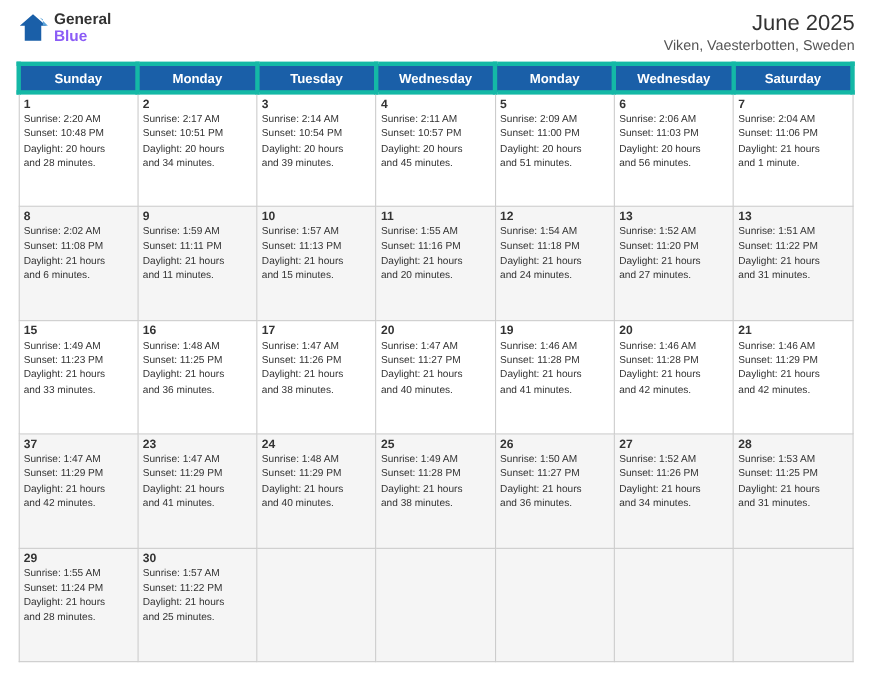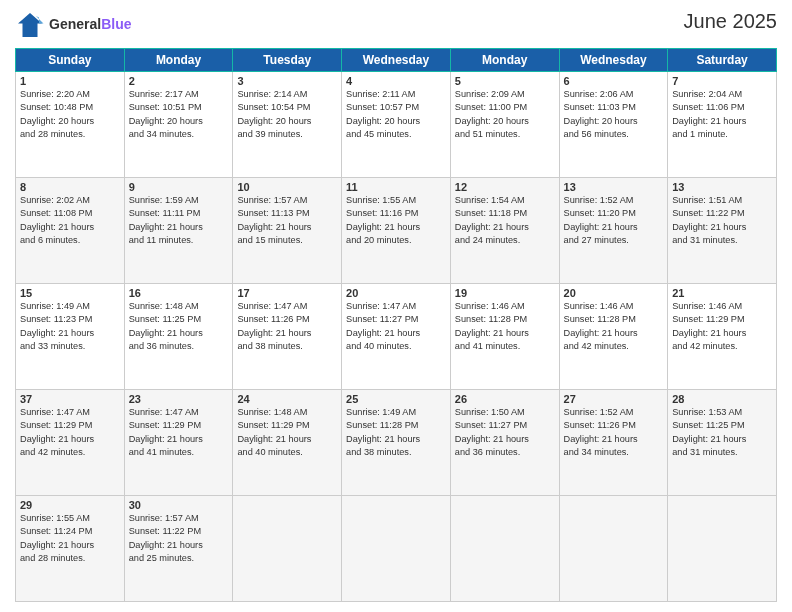--- a/index.html
+++ b/index.html
@@ -23,21 +23,21 @@
       align-items: flex-start;
       margin-bottom: 8px;
     }
     .logo {
       display: flex;
       align-items: center;
       gap: 4px;
     }
     .logo-text {
       display: flex;
-      flex-direction: row;
+      flex-direction: column;
       line-height: 1.1;
     }
     .logo-general {
       font-size: 14px;
       font-weight: bold;
       color: #333;
     }
     .logo-blue {
       font-size: 14px;
       font-weight: bold;
@@ -65,21 +65,21 @@
       border-collapse: collapse;
       width: 100%;
       table-layout: fixed;
     }
     .calendar th {
       background: #1a5fa8;
       color: #fff;
       text-align: center;
       font-size: 12px;
       padding: 4px 2px;
-      border: 1px solid #14b8a6;
+      border: 4px solid #14b8a6;
       font-weight: bold;
     }
     .calendar td {
       vertical-align: top;
       border: 1px solid #ccc;
       padding: 3px 4px;
       font-size: 9.2px;
       color: #333;
       background: #fff;
       height: 80px;
@@ -114,20 +114,21 @@
         <polygon points="20,4 36,18 30,18 30,36 10,36 10,18 4,18" fill="#1a5fa8"></polygon>
         <polygon points="28,8 38,18 32,18 32,10" fill="#5ba3d9"></polygon>
       </svg>
       <div class="logo-text">
         <span class="logo-general">General</span>
         <span class="logo-blue">Blue</span>
       </div>
     </div>
     <div class="title-block">
       <div class="main-title">June 2025</div>
+      <div class="subtitle">Viken, Vaesterbotten, Sweden</div>
     </div>
   </div>
 
   <table class="calendar">
     <thead>
       <tr>
       <th>Sunday</th>
           <th>Monday</th>
           <th>Tuesday</th>
           <th>Wednesday</th>

